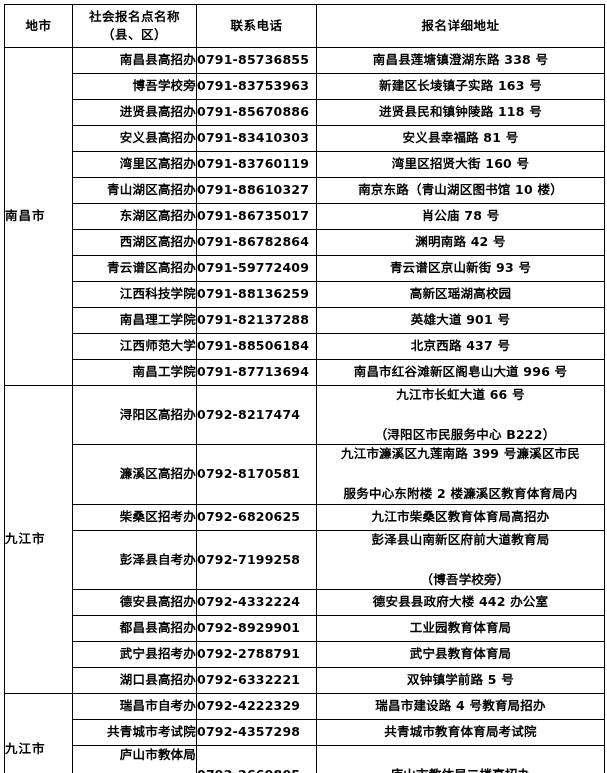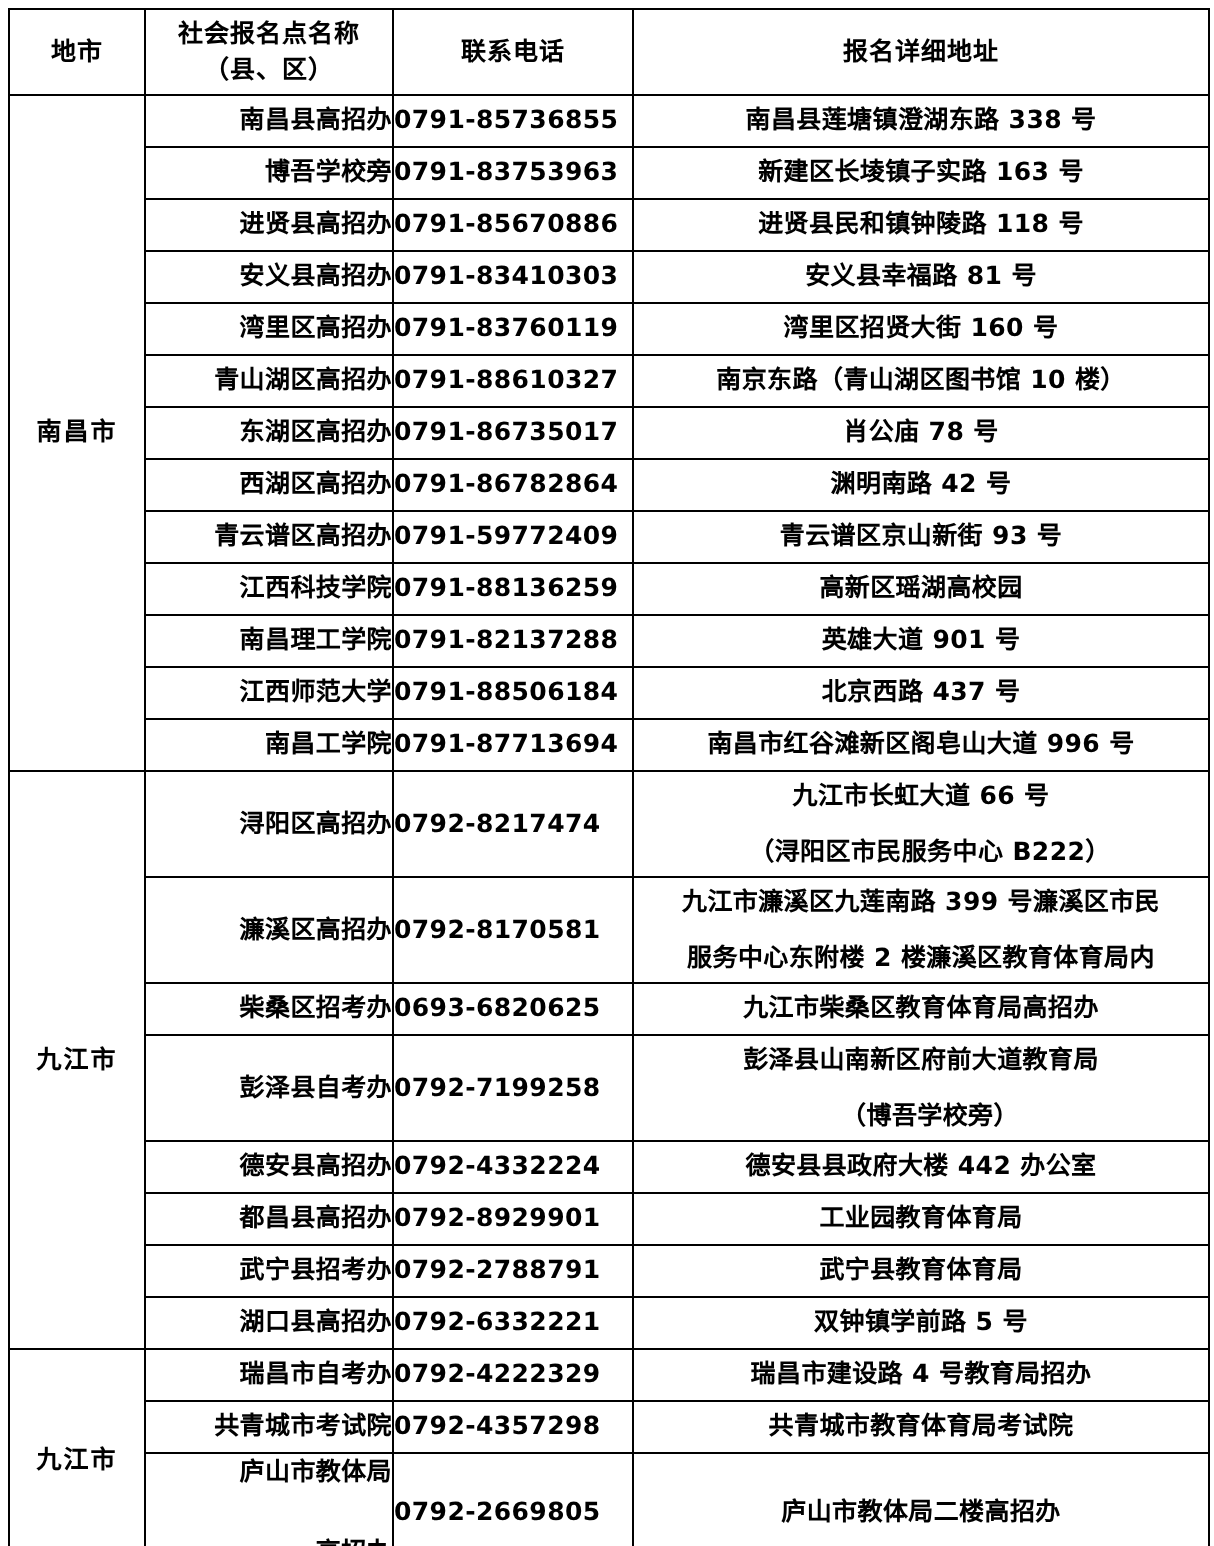--- a/index.html
+++ b/index.html
@@ -47,42 +47,41 @@
   th.hd {
     text-align: center;
     font-size: 13.5px;
     height: 42px;
     letter-spacing: 0.5px;
   }
   th.hd .hd-l1 { display: block; }
   th.hd .hd-l2 { display: block; }
 
   td.city {
-    text-align: center;
     font-size: 13.5px;
     letter-spacing: 1px;
   }
   td.name {
     text-align: right;
     letter-spacing: 0.2px;
     padding: 2px 4px;
   }
   td.name .nm-l2 { display: block; margin-top: 22px; }
   td.phone {
     text-align: left;
     font-size: 12.5px;
     letter-spacing: 0.2px;
   }
   td.addr {
     text-align: center;
     padding: 3px 0 3px 7px;
     letter-spacing: 0.2px;
   }
   td.addr .ad-line { display: block; }
-  td.addr .ad-line + .ad-line { margin-top: 9px; }
+  td.addr .ad-line + .ad-line { margin-top: 22px; }
 
   tr.r-1 td { height: 25px; }
   tr.r-2 td { height: 52px; }
   .indent { padding-left: 9px; display: inline-block; }
 </style>
 </head>
 <body>
 
 <div class="sheet">
   <table class="reg-table">
@@ -214,21 +213,21 @@
         <tr class="r-2">
           <td class="name"><span>濂溪区高招办</span></td>
           <td class="phone">0792-8170581</td>
           <td class="addr">
             <span class="ad-line">九江市濂溪区九莲南路 399 号濂溪区市民</span>
             <span class="ad-line">服务中心东附楼 2 楼濂溪区教育体育局内</span>
           </td>
         </tr>
         <tr class="r-1">
           <td class="name"><span>柴桑区招考办</span></td>
-          <td class="phone">0693-6820625</td>
+          <td class="phone">0792-6820625</td>
           <td class="addr">
             <span class="ad-line">九江市柴桑区教育体育局高招办</span>
           </td>
         </tr>
         <tr class="r-2">
           <td class="name"><span>彭泽县自考办</span></td>
           <td class="phone">0792-7199258</td>
           <td class="addr">
             <span class="ad-line">彭泽县山南新区府前大道教育局</span>
             <span class="ad-line"><span class="indent">（博吾学校旁）</span></span>

